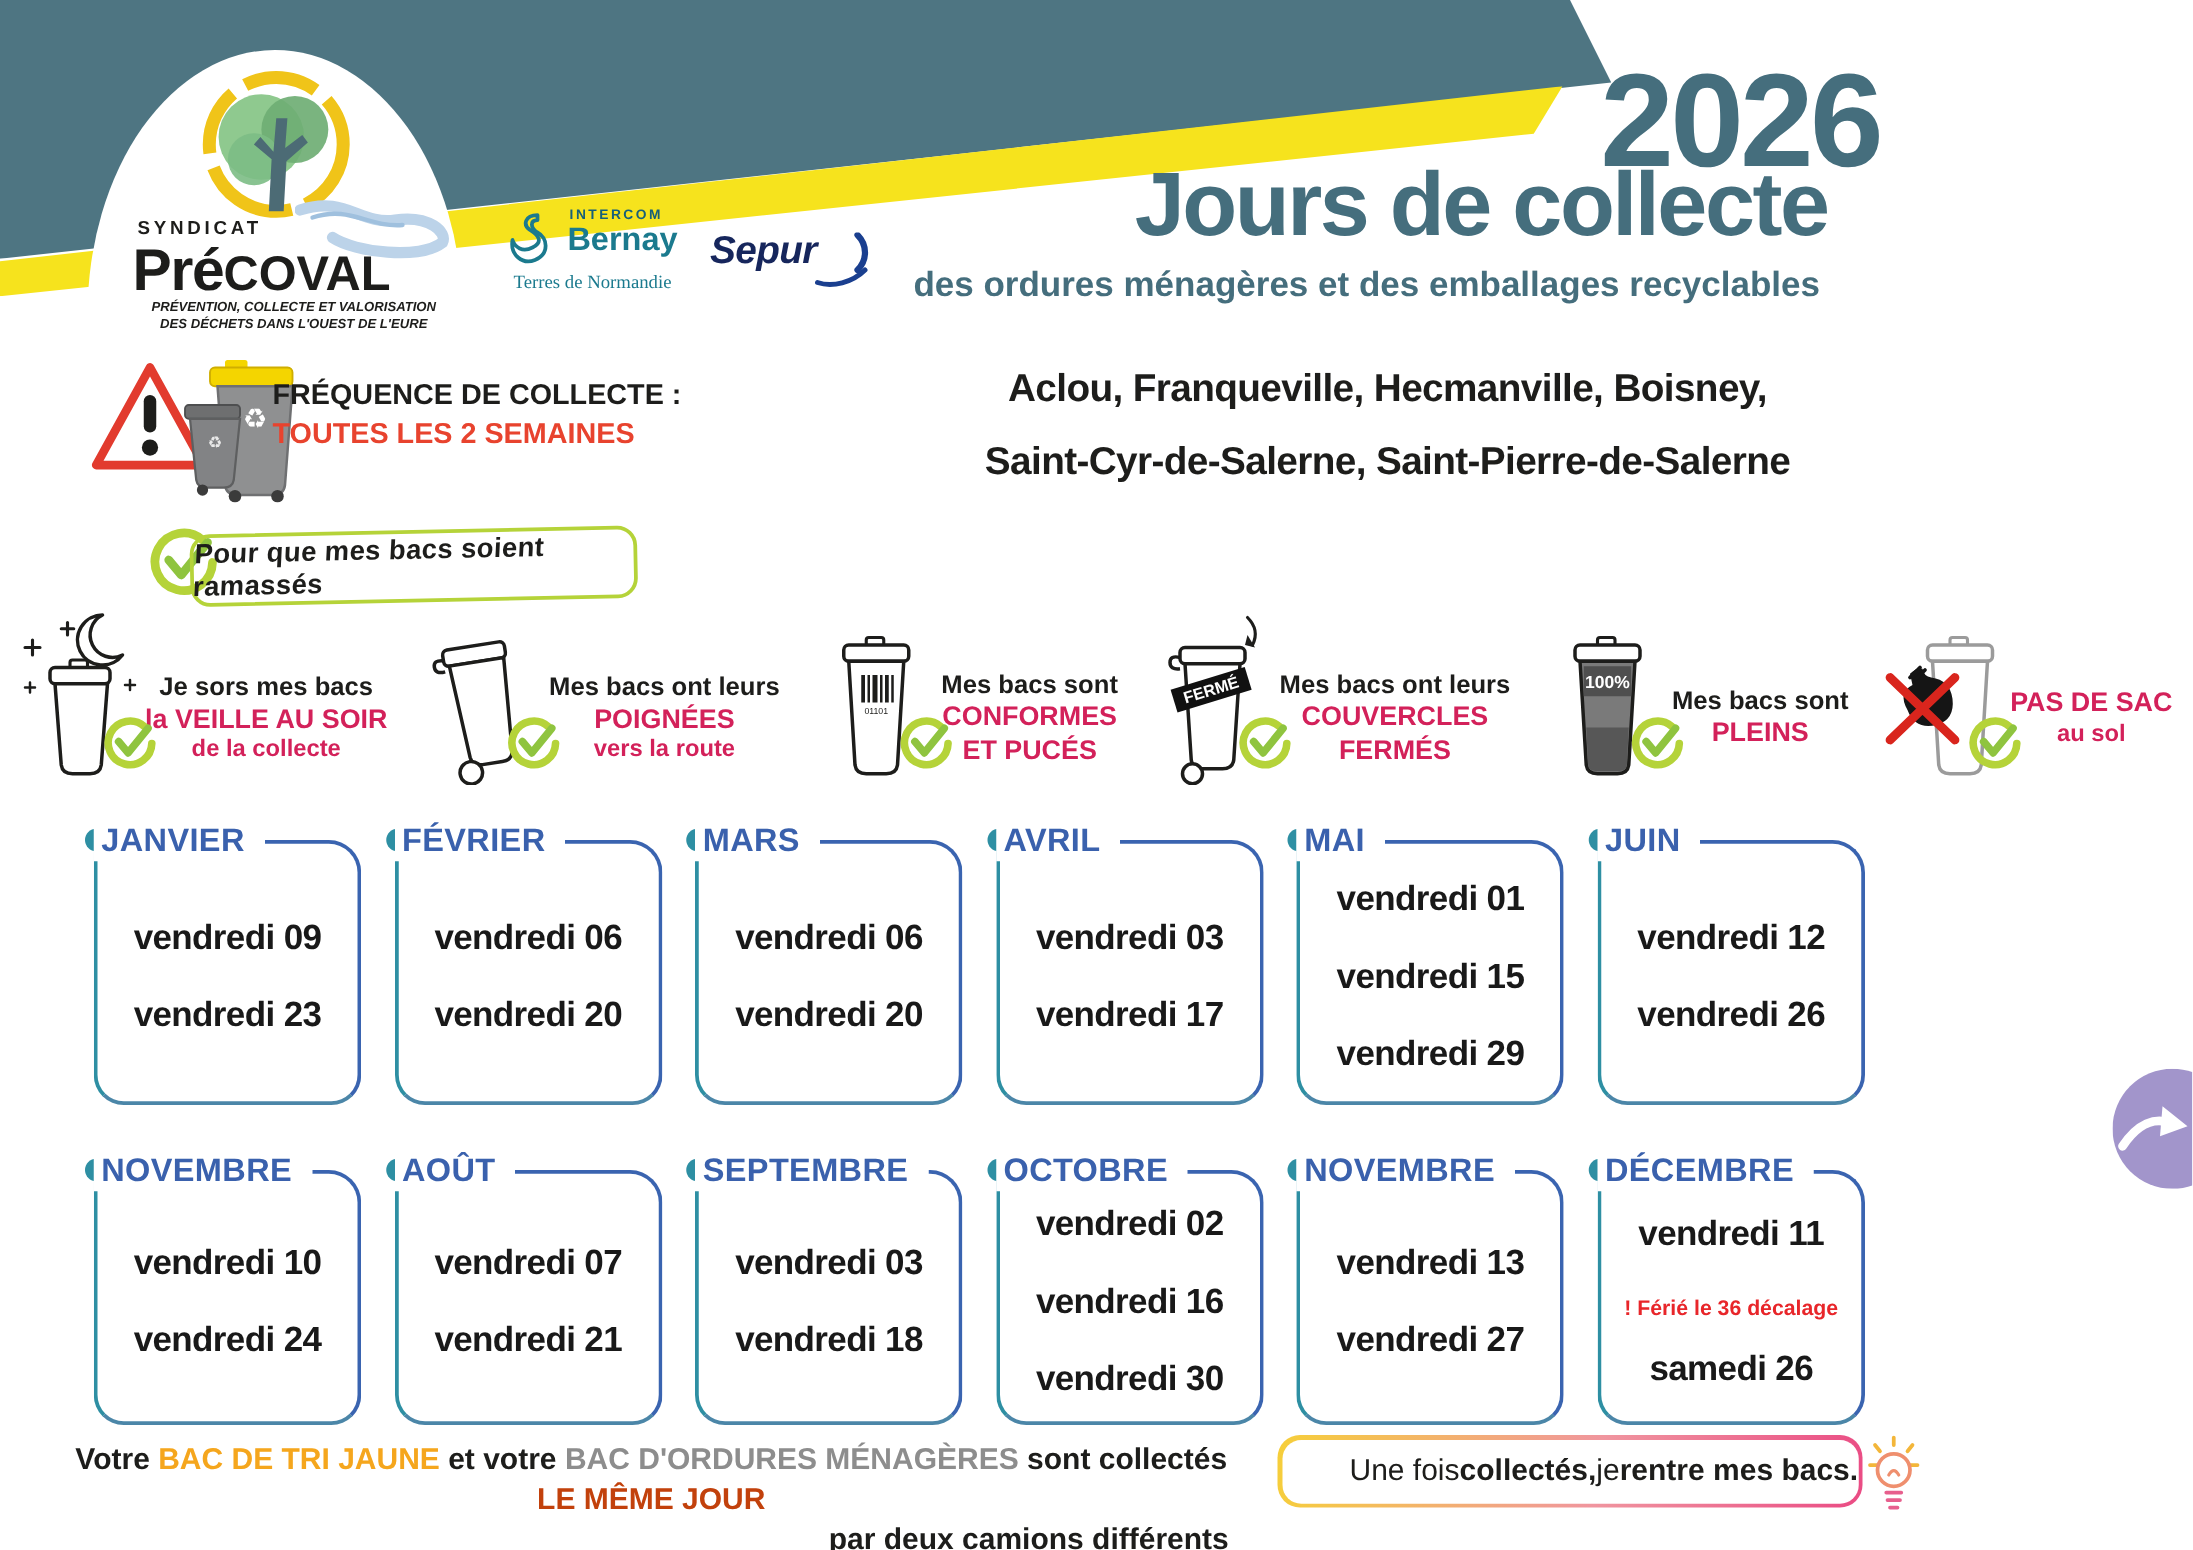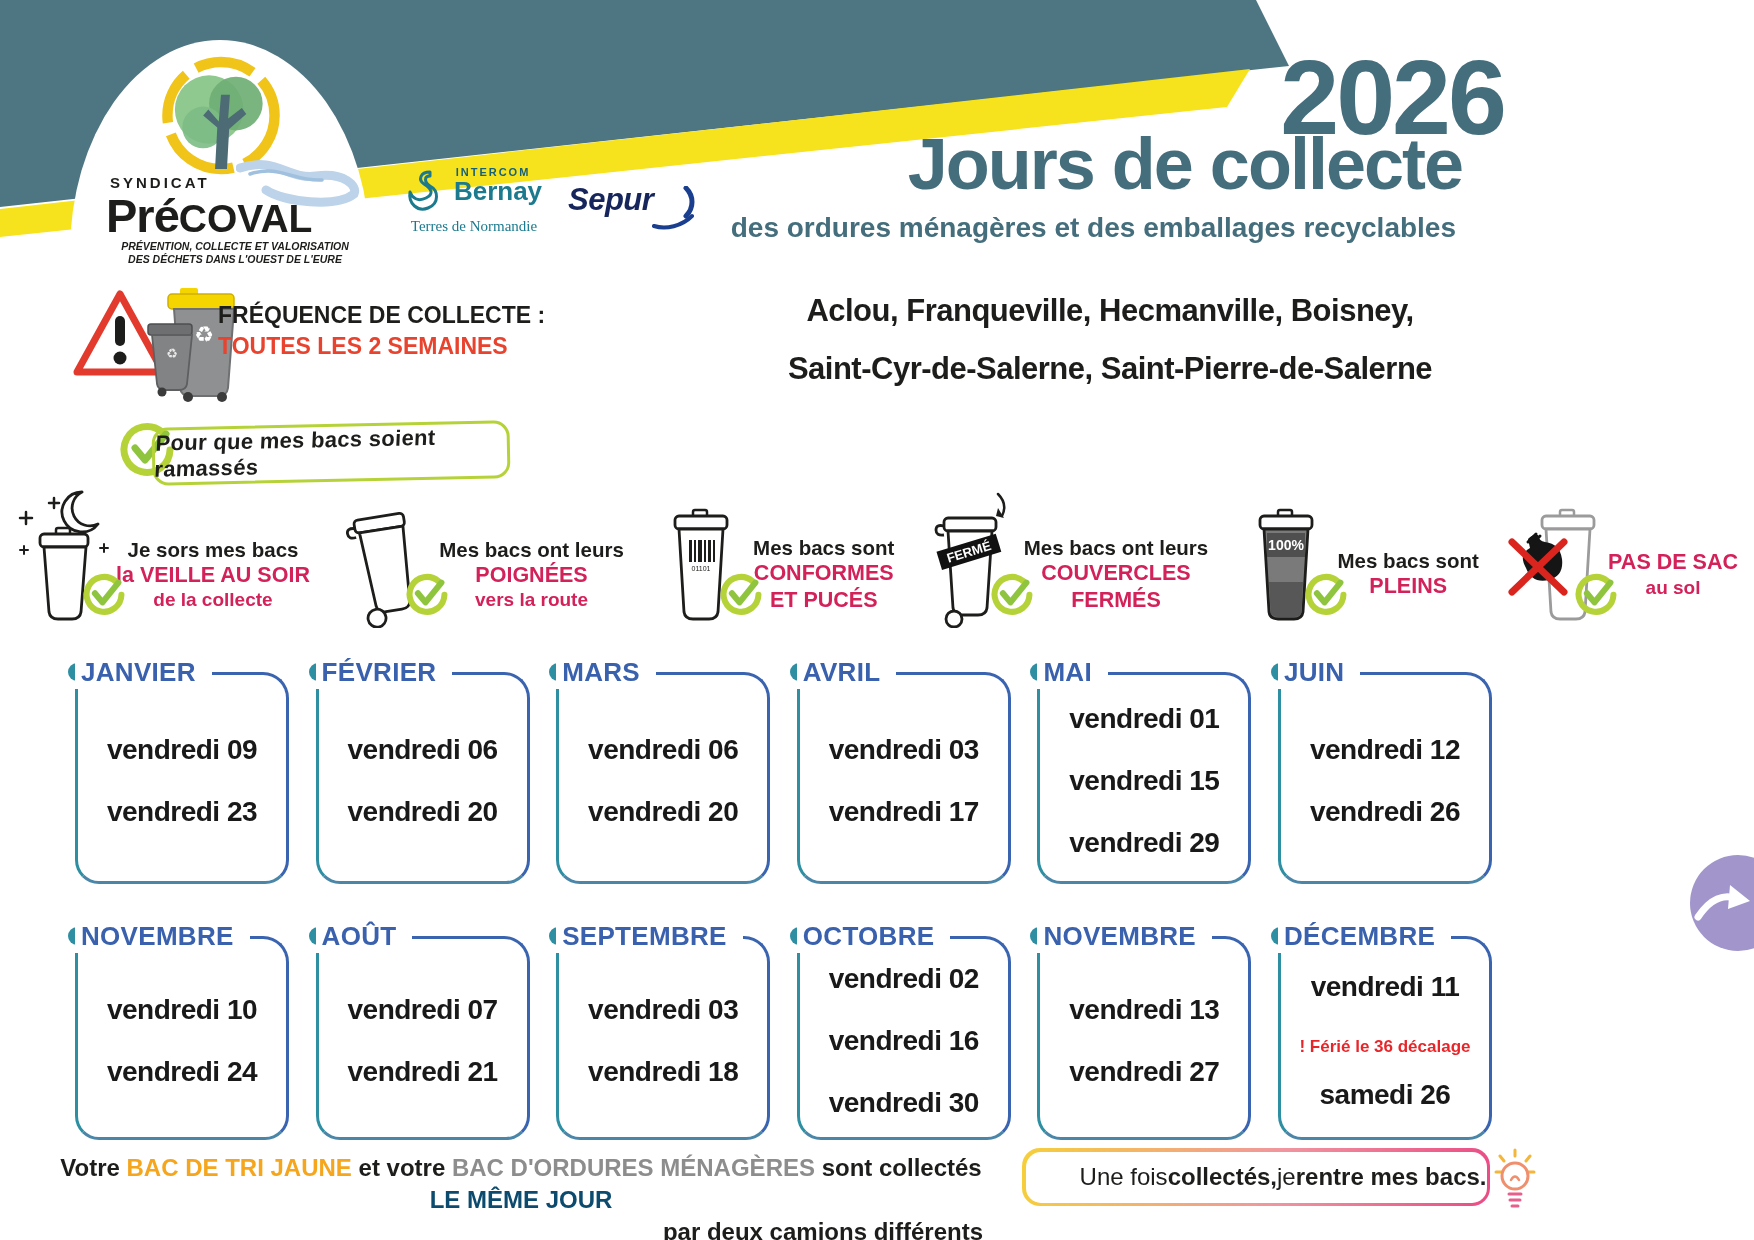--- a/index.html
+++ b/index.html
@@ -71,21 +71,21 @@
                  justify-content:center;align-items:center;gap:30px;}
   .tight .month-entries{}
   .entry-date{font-size:28px;font-weight:700;color:#191919;letter-spacing:-0.5px;}
   .entry-notice{font-size:17px;font-weight:700;color:#e8262a;margin:4px 0 -8px;}
   
   .footer-left{position:absolute;left:55px;top:1152px;width:932px;font-size:24px;font-weight:700;line-height:32px;}
   .footer-left .row1{text-align:center;}
   .footer-left .row2{text-align:right;padding-right:4px;}
   .fl-yellow{color:#f5a61d;}
   .fl-gray{color:#8d8d8d;}
-  .fl-pink{color:#0c4a6e;}
+  .fl-pink{color:#c2410c;}
   .tip-box{position:absolute;left:1022px;top:1148px;width:468px;height:58px;border-radius:18px;
            background:linear-gradient(100deg,#f6cf39,#f0959f 55%,#ea4b84);padding:3.5px;box-sizing:border-box;}
   .tip-inner{width:100%;height:100%;background:#fff;border-radius:15px;display:flex;align-items:center;
              justify-content:flex-end;font-size:24px;}
   .tip-inner b{font-weight:800;}
   .tip-bulb{position:absolute;left:1492px;top:1146px;}
   
   .next-btn{position:absolute;right:0;top:855px;width:64px;height:96px;overflow:hidden;}
   .next-btn .disc{position:absolute;left:0;top:0;width:96px;height:96px;border-radius:50%;background:#a295cb;}
   .next-btn svg{position:absolute;left:0;top:0;}

